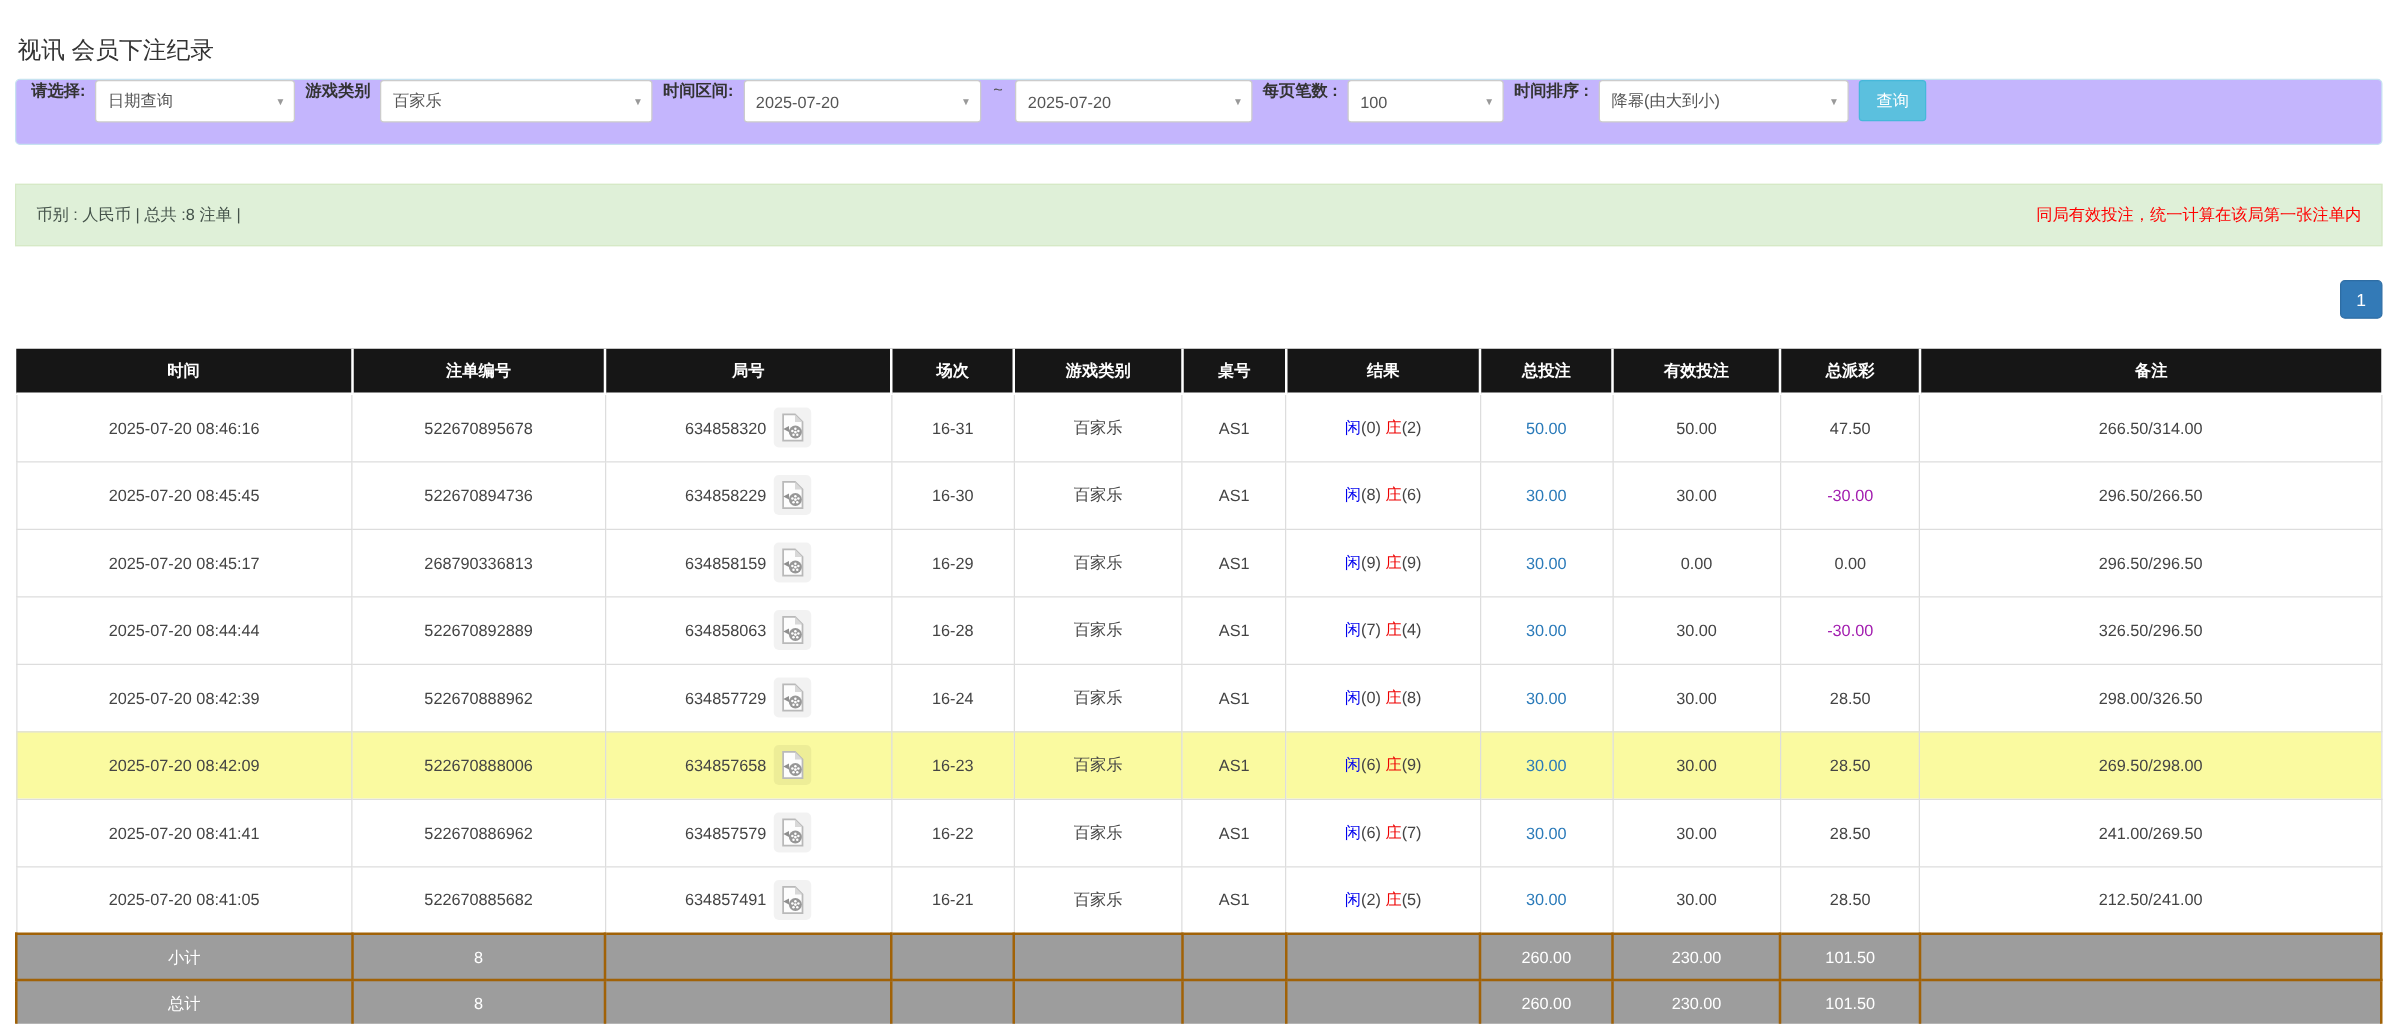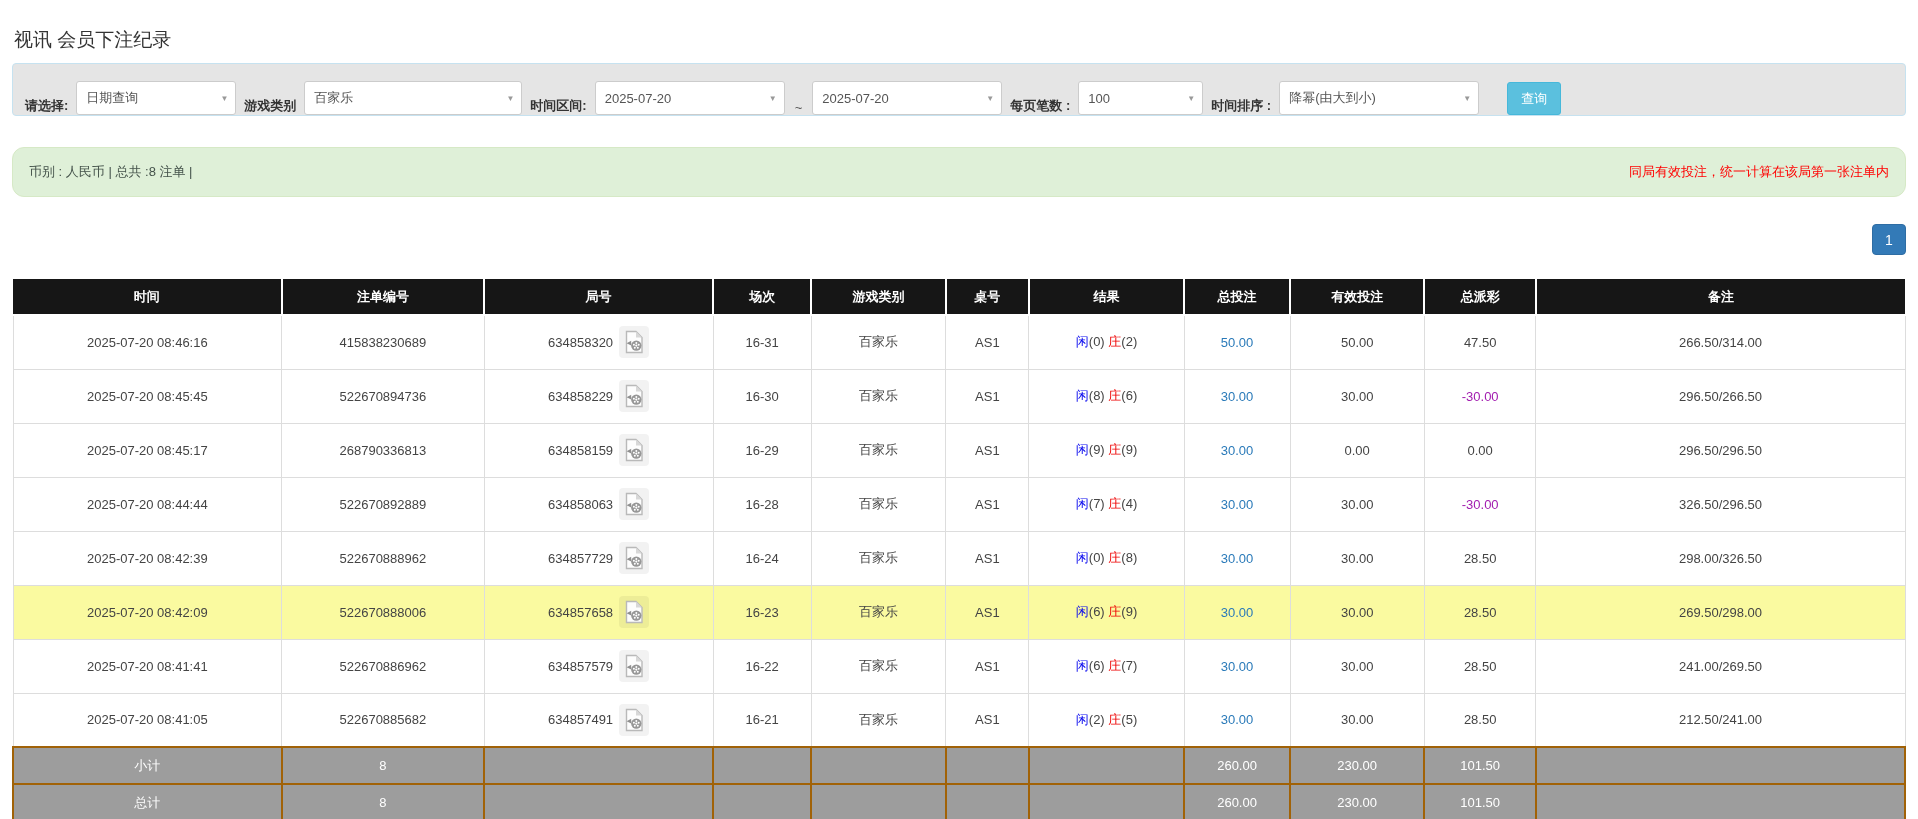--- a/index.html
+++ b/index.html
@@ -2,35 +2,35 @@
 <html><head>
 <meta charset="utf-8">
 <style>
   * { margin:0; padding:0; box-sizing:border-box; }
   html,body { width:1918px; height:819px; overflow:hidden; background:#fff;
     font-family:"Liberation Sans","DejaVu Sans",sans-serif; color:#333; }
 
   .page-title { font-size:19px; font-weight:400; color:#333; margin:27px 0 10px 14px; }
 
   
-  .filter-bar { margin:4px 12px 0 12px; background:#e5e5e5; border:1px solid #c6e2f0;
-    border-radius:4px; height:53px; display:flex; align-items:flex-end; padding:0 12px; gap:8px; }
+  .filter-bar { margin:4px 12px 0 12px; background:#c4b5fd; border:1px solid #c6e2f0;
+    border-radius:4px; height:53px; display:flex; align-items:flex-start; padding:0 12px; gap:8px; }
   .f-label { font-size:13px; font-weight:bold; color:#333; white-space:nowrap; }
   .combo { background:#fff; border:1px solid #ccc; border-radius:3px; height:34px;
     display:inline-flex; align-items:center; justify-content:space-between;
     padding:0 7px 0 9px; font-size:13px; color:#555; cursor:pointer; }
   .combo .caret { font-size:8px; color:#999; margin-left:10px; }
   .w160{width:160px} .w218{width:218px} .w190{width:190px} .w125{width:125px} .w200{width:200px}
   .tilde { font-size:13px; color:#555; margin:0 2px; }
   .btn-query { background:#5bc0de; border:1px solid #46b8da; color:#fff; font-size:13px;
-    height:33px; padding:0 13px; border-radius:3px; cursor:pointer; margin-left:20px; }
+    height:33px; padding:0 13px; border-radius:3px; cursor:pointer; margin-left:0; }
 
   
   .summary-bar { margin:31px 12px 0 12px; background:#dff0d8; border:1px solid #d6e9c6;
-    border-radius:12px; height:50px; display:flex; align-items:center;
+    border-radius:0; height:50px; display:flex; align-items:center;
     justify-content:space-between; padding:0 16px; font-size:13px; }
   .summary-left { color:#44524a; }
   .summary-right { color:#ff0000;margin-left:22px; }
 
   
   .pager-row { margin:27px 12px 0 12px; display:flex; justify-content:flex-end; }
   .page-btn { background:#337ab7; border:1px solid #2e6da4; color:#fff; font-size:14px;
     min-width:34px; height:31px; border-radius:4px; cursor:pointer; display:flex;
     align-items:center; justify-content:center; }
 
@@ -133,21 +133,21 @@
       <th>总投注</th>
       <th>有效投注</th>
       <th>总派彩</th>
       <th>备注</th>
     </tr>
   </thead>
   <tbody>
 
       <tr data-variant="normal">
         <td>2025-07-20 08:46:16</td>
-        <td>415838230689</td>
+        <td>522670895678</td>
         <td>
           <span class="round-cell">
             <span>634858320</span>
             <span class="video-btn">
               <svg width="20" height="24" viewBox="0 0 20 24" aria-hidden="true">
                 <path d="M2.5 1.5 h9.5 l6 6 v15 h-15.5 z" fill="#fdfdfd" stroke="#b9b9b9" stroke-width="1.4"></path>
                 <path d="M12 1.5 l6 6 h-6 z" fill="#d8d8d8"></path>
                 <path d="M7.2 10.8 l-4.6 2.4 4.6 2.4 z" fill="#8f8f8f"></path>
                 <circle cx="12.3" cy="15.6" r="5.2" fill="#979797"></circle>
                 <circle cx="12.3" cy="15.6" r="1.1" fill="#fff"></circle>

